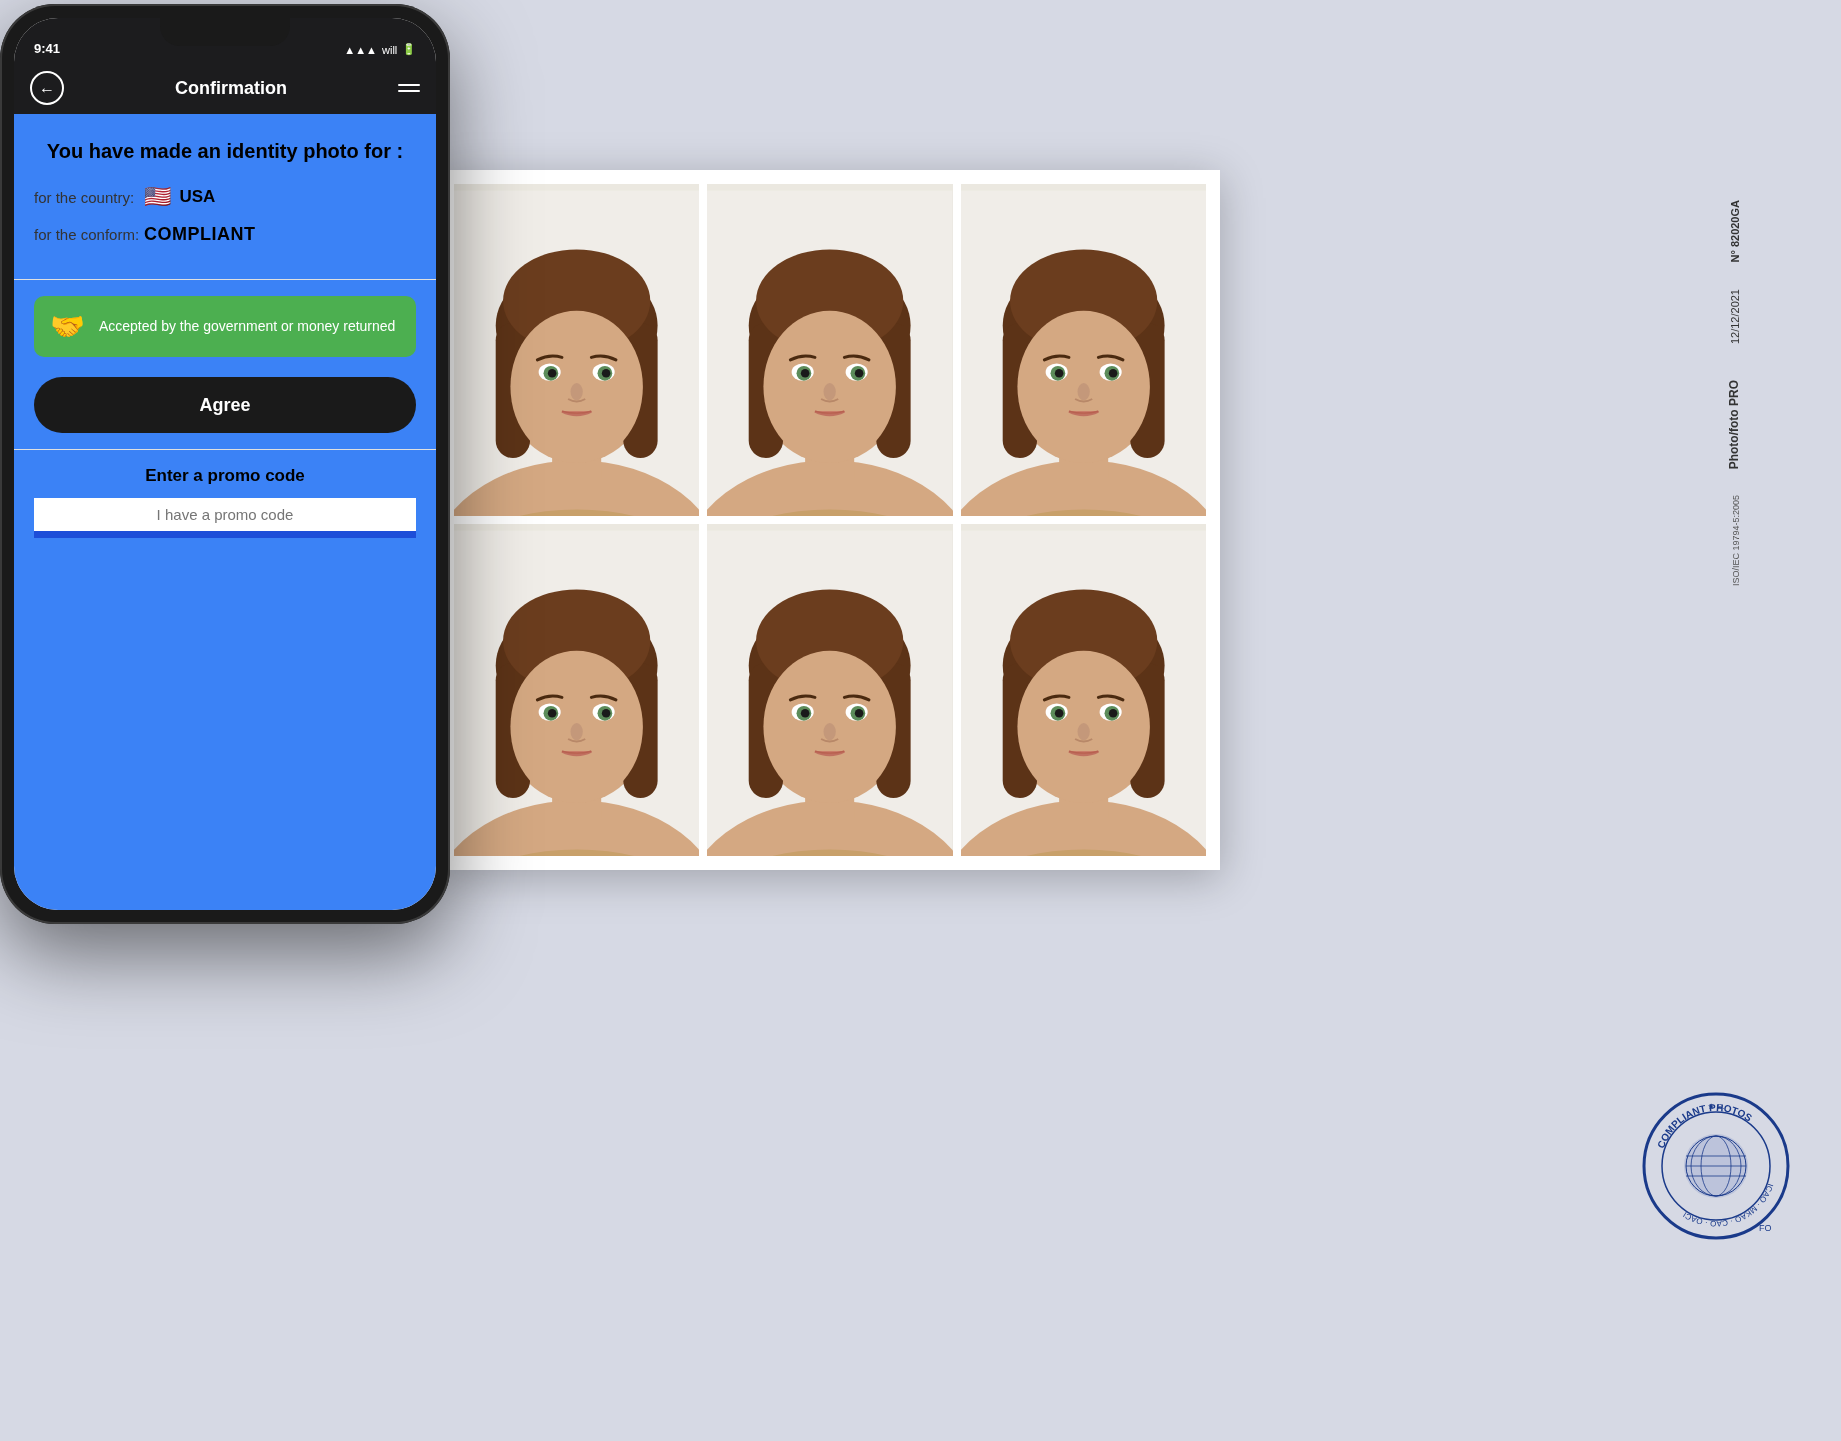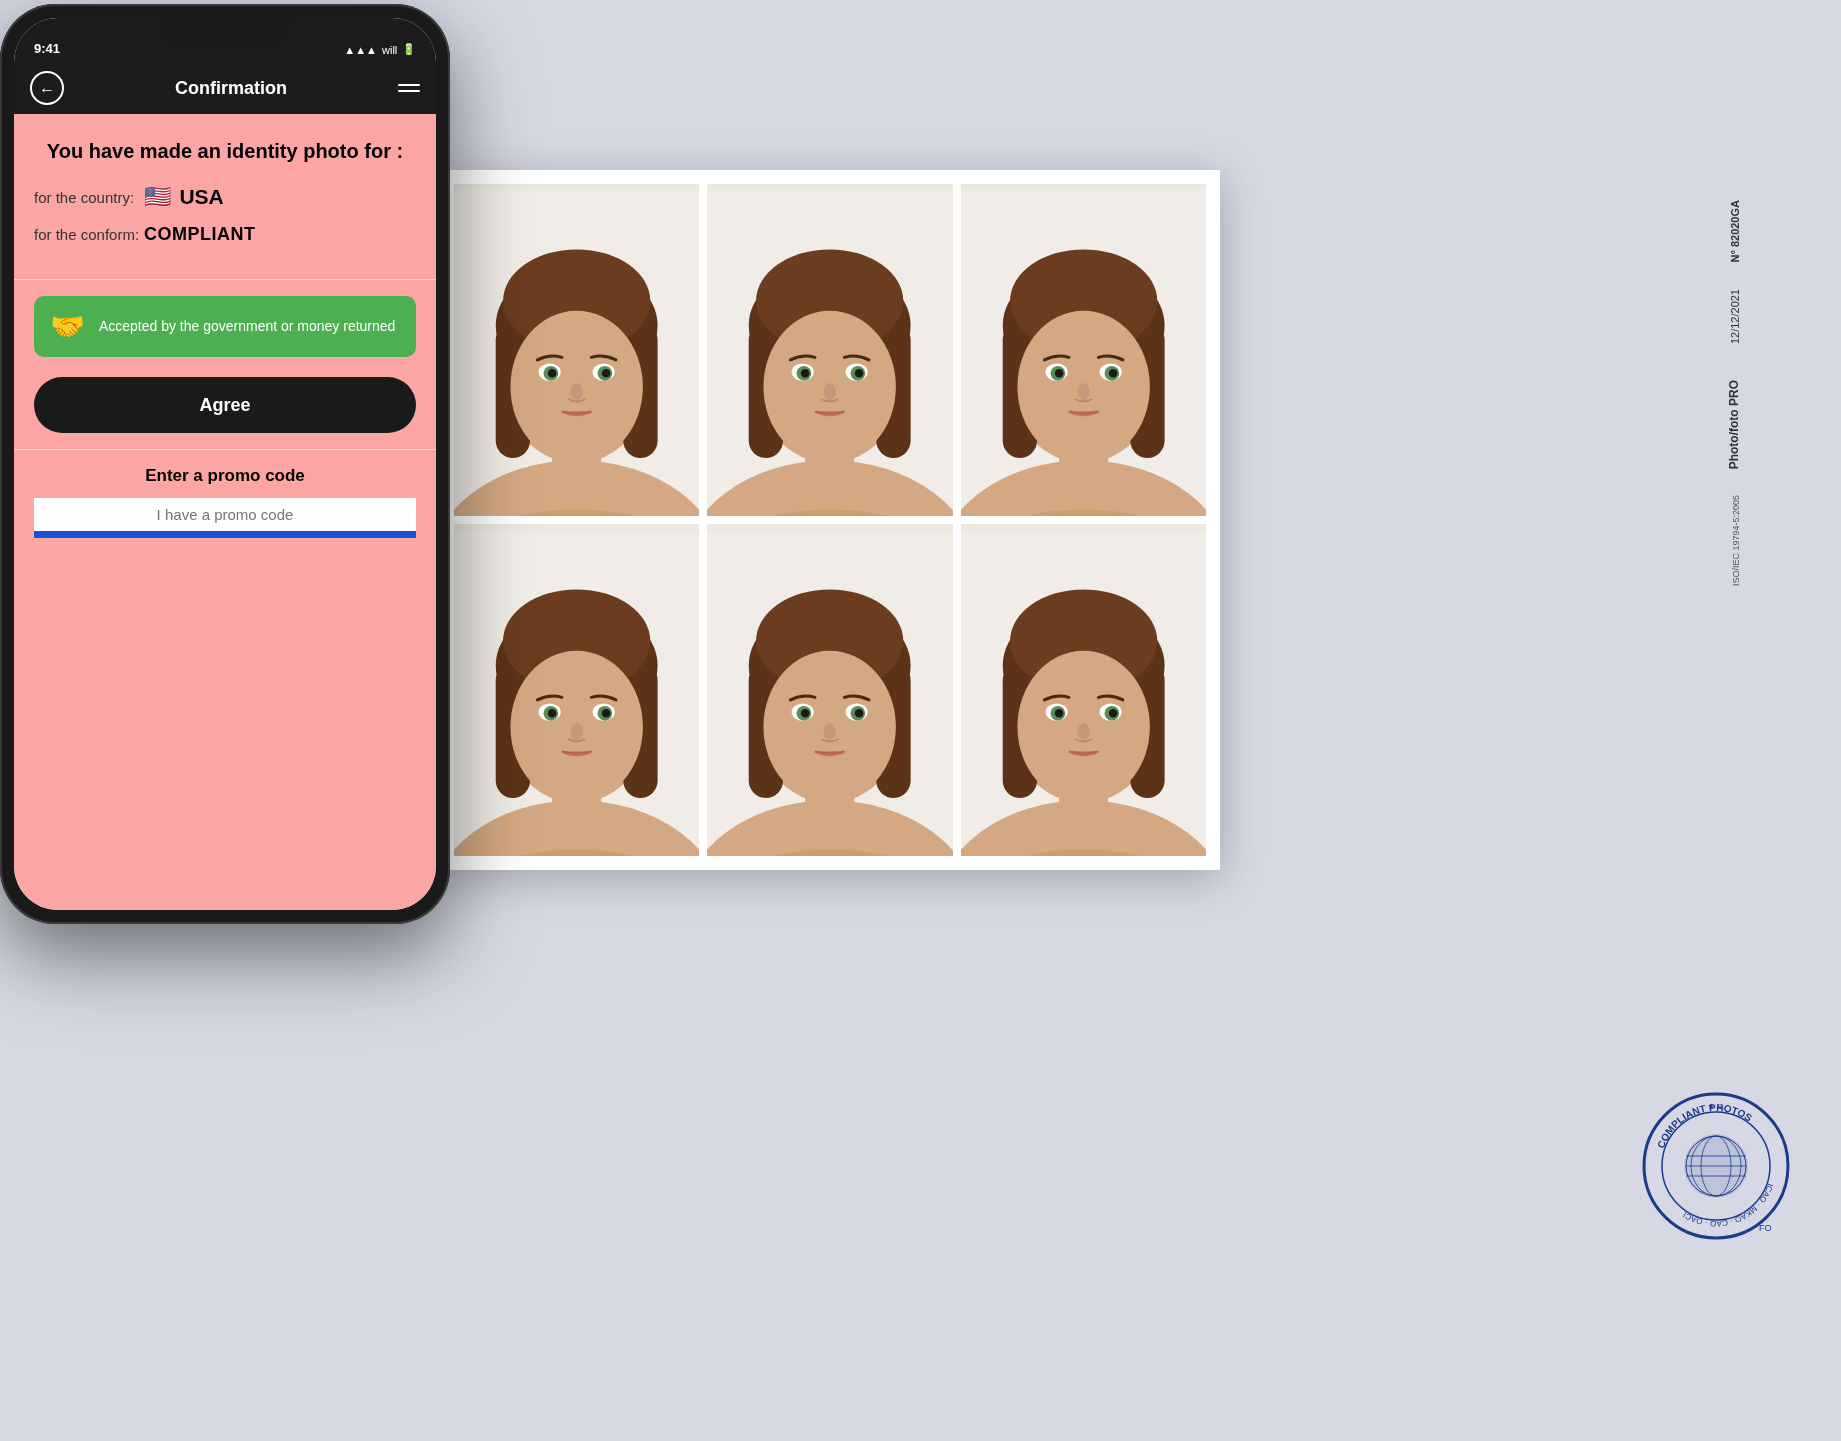--- a/index.html
+++ b/index.html
@@ -133,21 +133,21 @@
       border-radius: 1px;
     }
 
     .nav-menu span:nth-child(1) { width: 22px; }
     .nav-menu span:nth-child(2) { width: 22px; }
 
     
     .screen-content {
       flex: 1;
       overflow-y: auto;
-      background: #fca5a5;
+      background: #3b82f6;
       padding: 0;
     }
 
     
     .identity-header {
       padding: 24px 20px 20px;
       text-align: center;
       border-bottom: 1px solid #e0e0e0;
     }
 
@@ -180,21 +180,21 @@
       display: flex;
       align-items: center;
       gap: 8px;
     }
 
     .flag-emoji {
       font-size: 22px;
     }
 
     .country-name {
-      font-size: 21px;
+      font-size: 17px;
       font-weight: 600;
       color: #000;
     }
 
     .doc-type {
       font-size: 18px;
       font-weight: 800;
       color: #000;
       letter-spacing: 0.5px;
     }

